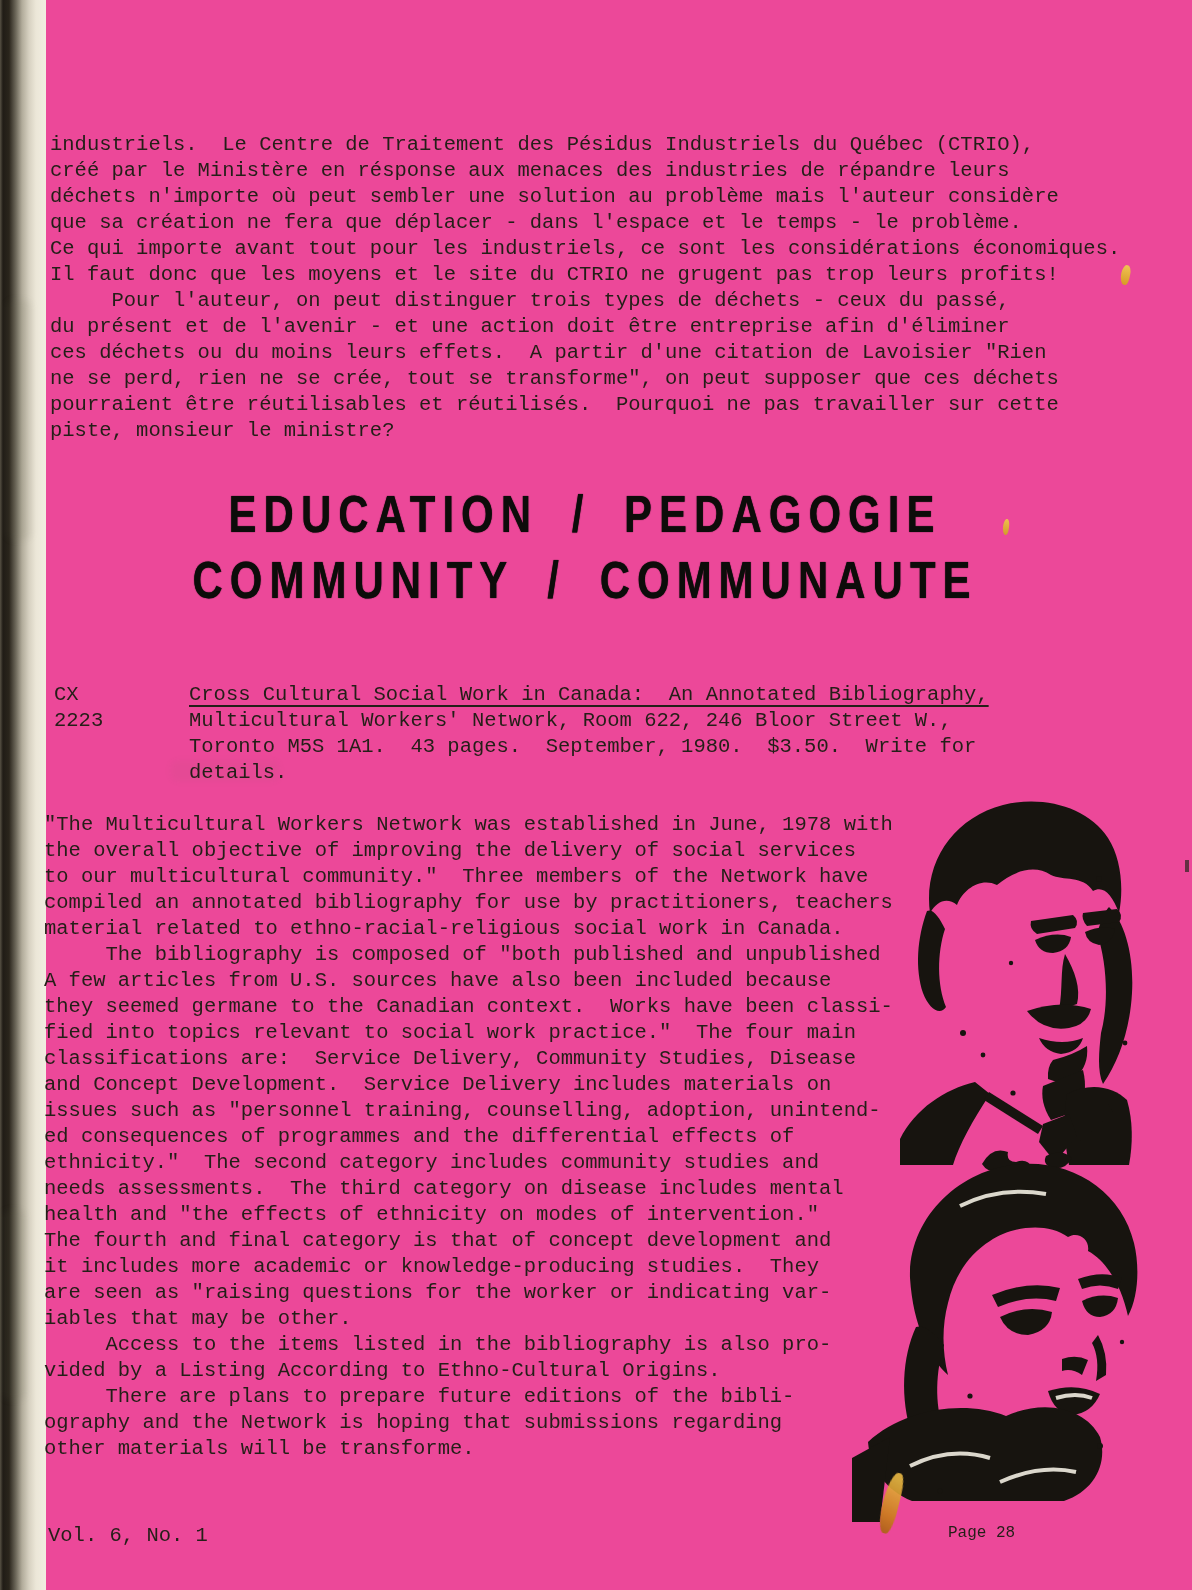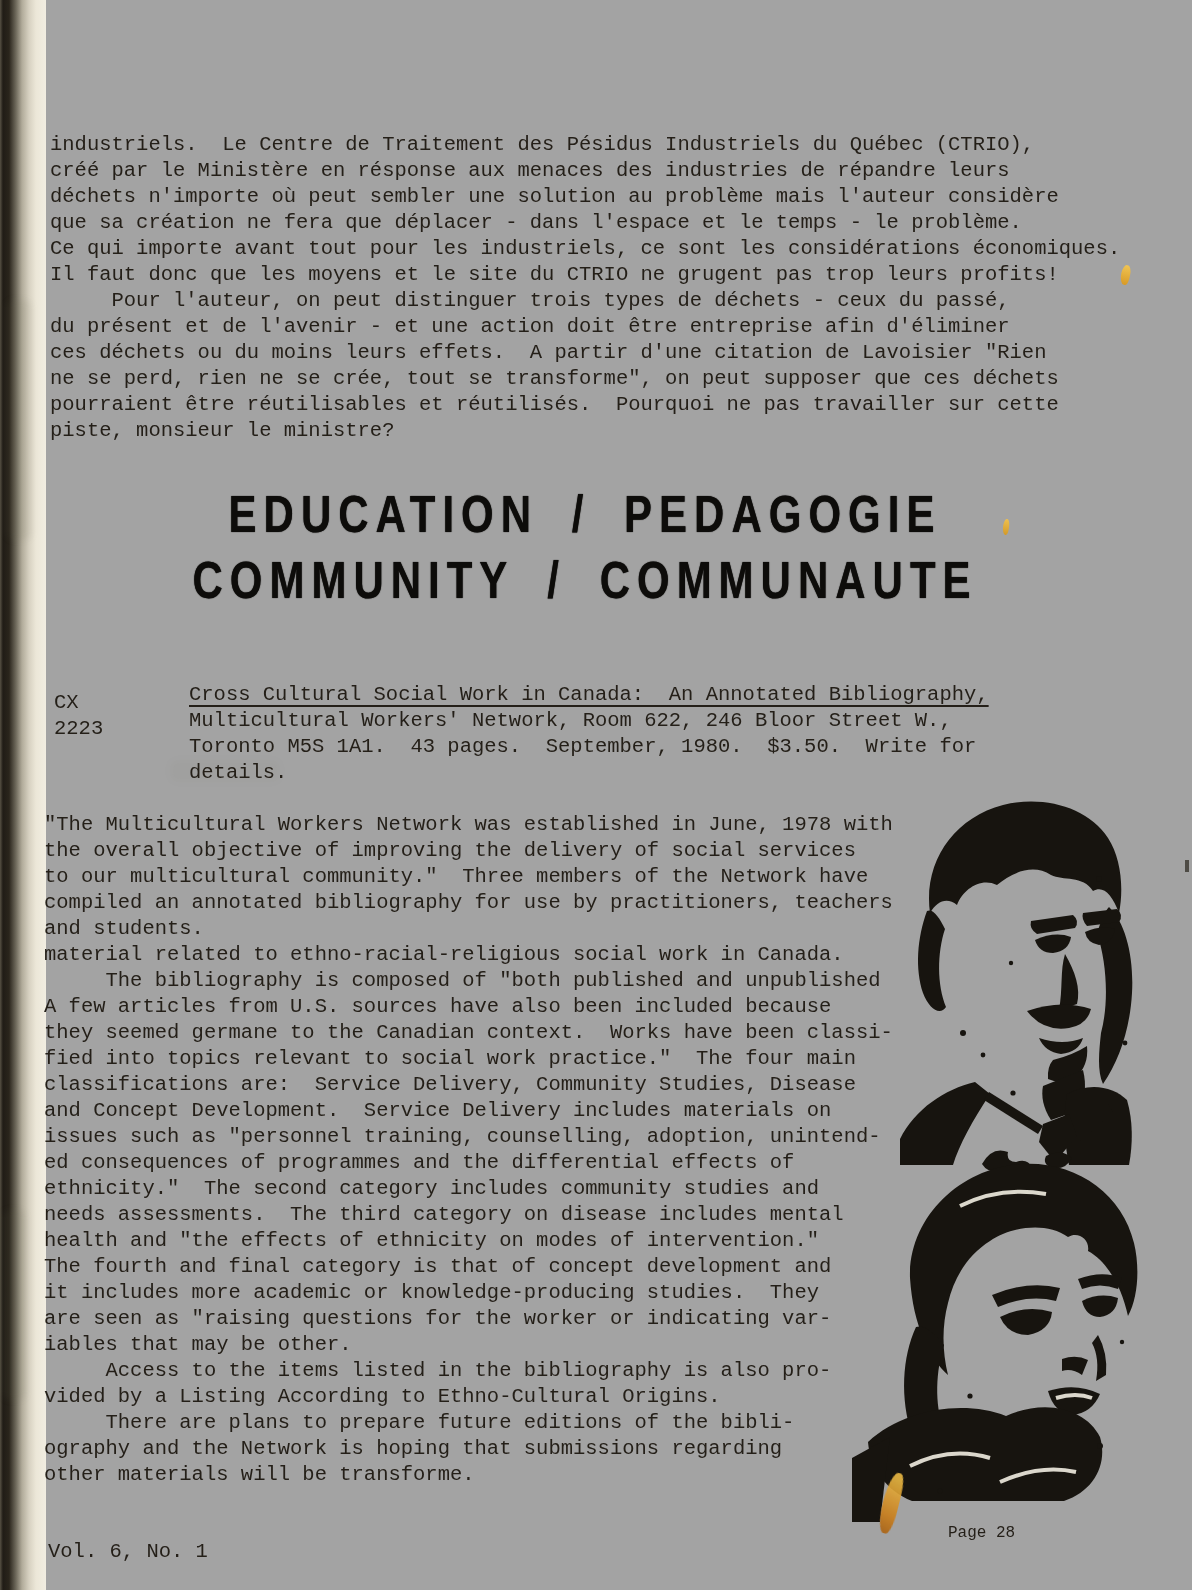--- a/index.html
+++ b/index.html
@@ -1,19 +1,19 @@
 <!DOCTYPE html>
 <html><head>
 <meta charset="utf-8">
 <style>
   html,body{margin:0;padding:0;background:#888;}
   .page{
     position:relative;
     width:1192px;height:1590px;
-    background:#a3a3a3;
+    background:#ec4899;
     overflow:hidden;
     font-family:"Liberation Mono","DejaVu Sans Mono",monospace;
     color:#241f18;
   }
   
   .binding{
     position:absolute;left:0;top:0;width:46px;height:1590px;
     background:linear-gradient(90deg,
       #575144 0px,#201c16 3px,#2a251c 9px,#6f6a5c 16px,
       #b1ab9a 22px,#d7d1c1 29px,#ece7d8 36px,#f1ede1 46px);
@@ -32,25 +32,25 @@
   .heading{position:absolute;left:0;top:0;width:1170px;text-align:center;
     font-family:"Liberation Sans","DejaVu Sans",sans-serif;
     font-weight:800;color:#0d0c0a;}
   .h-line{position:absolute;left:0;width:100%;
     font-size:42px;letter-spacing:7px;word-spacing:15px;
     transform:scaleY(1.22);transform-origin:top center;
     text-shadow:0 0 1px #0d0c0a;}
   .h-line.l1{top:486px;}
   .h-line.l2{top:552px;}
 
-  .entry-code{position:absolute;left:54px;top:682px;margin-top:8px;}
+  .entry-code{position:absolute;left:54px;top:682px;}
   .entry-body{position:absolute;left:189px;top:682px;}
   .underlined{text-decoration:underline;text-decoration-thickness:2px;text-underline-offset:5px;}
 
-  .footer-vol{position:absolute;left:48px;top:1524px;font-size:20.5px;white-space:pre;margin-top:16px;}
+  .footer-vol{position:absolute;left:48px;top:1524px;font-size:20.5px;white-space:pre;}
   .footer-page{position:absolute;left:948px;top:1524px;font-size:16px;white-space:pre;}
 
   .portrait{position:absolute;}
   .portrait.man{left:893px;top:793px;}
   .portrait.woman{left:850px;top:1146px;}
 
   
   .fleck{position:absolute;border-radius:50% 50% 40% 60%;}
   .fleck.f1{left:1121px;top:265px;width:9px;height:20px;background:linear-gradient(180deg,#f0c453,#d89a26);transform:rotate(12deg);}
   .fleck.f2{left:1003px;top:519px;width:6px;height:16px;background:linear-gradient(180deg,#eec04e,#d39a2a);transform:rotate(8deg);}
@@ -101,21 +101,20 @@
         <div class="tline">Toronto M5S 1A1.  43 pages.  September, 1980.  $3.50.  Write for</div>
         <div class="tline">details.</div>
       </div>
   </div>
 
   <div class="body-text">
       <div class="tline">"The Multicultural Workers Network was established in June, 1978 with</div>
       <div class="tline">the overall objective of improving the delivery of social services</div>
       <div class="tline">to our multicultural community."  Three members of the Network have</div>
       <div class="tline">compiled an annotated bibliography for use by practitioners, teachers</div>
-      <div class="tline">and students.</div>
       <div class="tline">material related to ethno-racial-religious social work in Canada.</div>
       <div class="tline">     The bibliography is composed of "both published and unpublished</div>
       <div class="tline">A few articles from U.S. sources have also been included because</div>
       <div class="tline">they seemed germane to the Canadian context.  Works have been classi-</div>
       <div class="tline">fied into topics relevant to social work practice."  The four main</div>
       <div class="tline">classifications are:  Service Delivery, Community Studies, Disease</div>
       <div class="tline">and Concept Development.  Service Delivery includes materials on</div>
       <div class="tline">issues such as "personnel training, counselling, adoption, unintend-</div>
       <div class="tline">ed consequences of programmes and the differential effects of</div>
       <div class="tline">ethnicity."  The second category includes community studies and</div>

